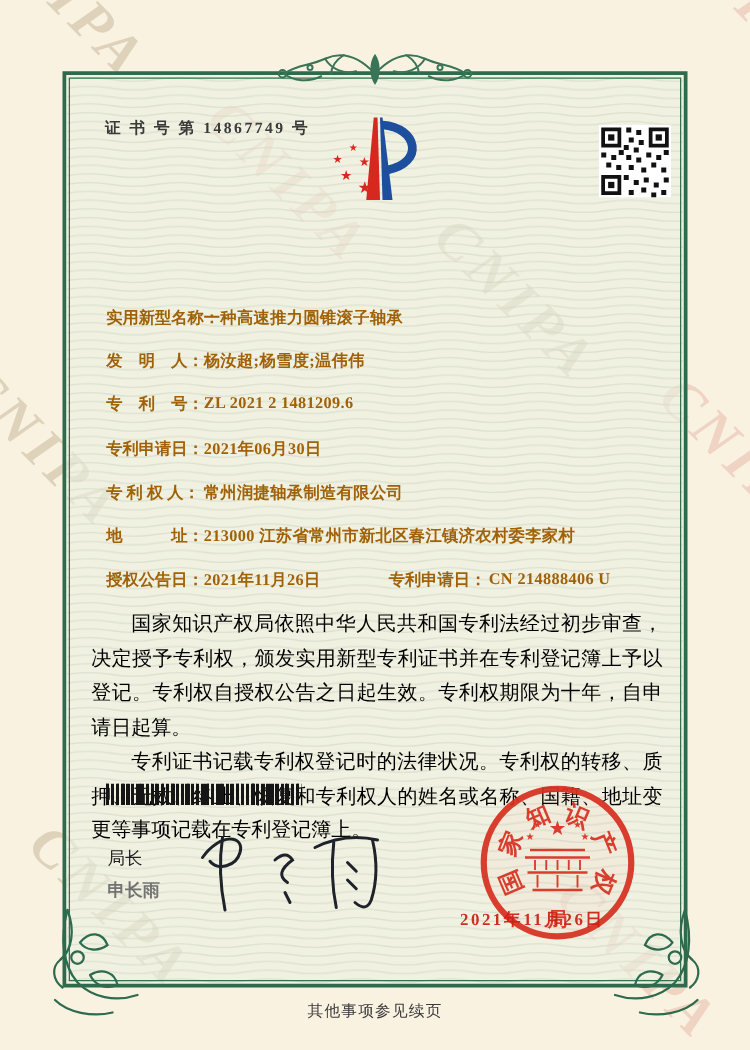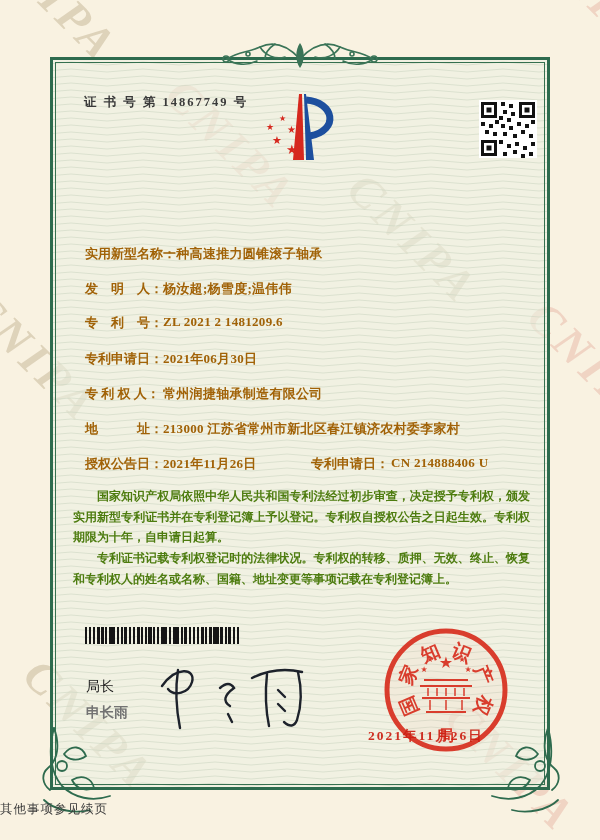--- a/index.html
+++ b/index.html
@@ -57,21 +57,21 @@
   }
 
   .row{position:absolute;left:85px;font-size:13px;font-weight:600;color:#a16207;white-space:nowrap;}
   .row .fvalue{position:absolute;left:78px;top:0;letter-spacing:.3px;white-space:nowrap;}
   .row .flabel2{position:absolute;left:226px;top:0;white-space:nowrap;}
   .row .fvalue2{position:absolute;left:306px;top:0;letter-spacing:.3px;white-space:nowrap;}
   .r0{top:245px}.r1{top:280px}.r2{top:314px}.r3{top:350px}.r4{top:385px}.r5{top:420px}.r6{top:455px}
 
   .paras{
     position:absolute;left:73px;top:486px;width:457px;
-    font-size:12px;line-height:1.72;color:#4d7c0f;font-weight:700;
+    font-size:16px;line-height:1.72;color:#000000;font-weight:400;
     text-align:justify;
   }
   .paras p{margin:0;text-indent:2em;}
 
   .barcode{
     position:absolute;left:85px;top:627px;width:156px;height:17px;
     background:
       repeating-linear-gradient(90deg,#151515 0 2px,transparent 2px 4px),
       repeating-linear-gradient(90deg,#151515 0 1px,transparent 1px 9px),
       repeating-linear-gradient(90deg,#151515 0 2px,transparent 2px 13px);
@@ -85,21 +85,21 @@
   .seal-date{
     position:absolute;left:368px;top:727px;width:180px;
     color:#cc1f12;font-size:13.5px;font-weight:700;letter-spacing:2px;opacity:.92;
   }
 
   .page-info{
     position:absolute;left:0;right:0;top:764px;text-align:center;
     font-size:12px;color:#333;letter-spacing:1px;
   }
   .cont-note{
-    position:absolute;left:0;right:0;top:801px;
+    position:absolute;left:0;right:0;top:801px;text-align:center;
     font-size:12.5px;color:#3a3a3a;letter-spacing:1px;z-index:5;
   }
 </style>
 </head>
 <body>
 
 <div class="page">
 
   <span class="wm gray" style="left:-28px;top:-30px">CNIPA</span>
   <span class="wm pink" style="left:505px;top:-42px">CNIPA</span>

